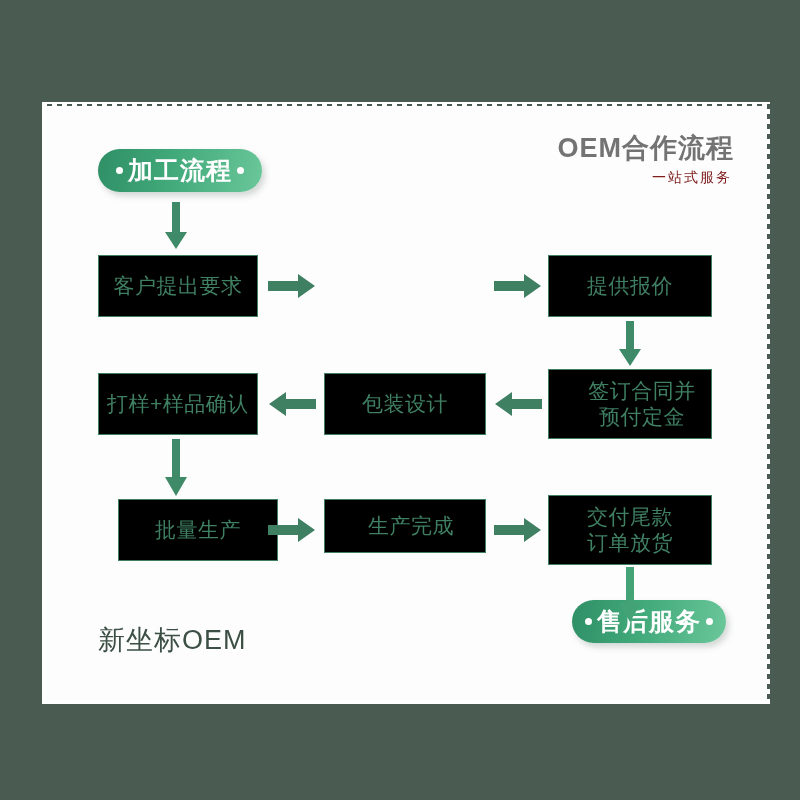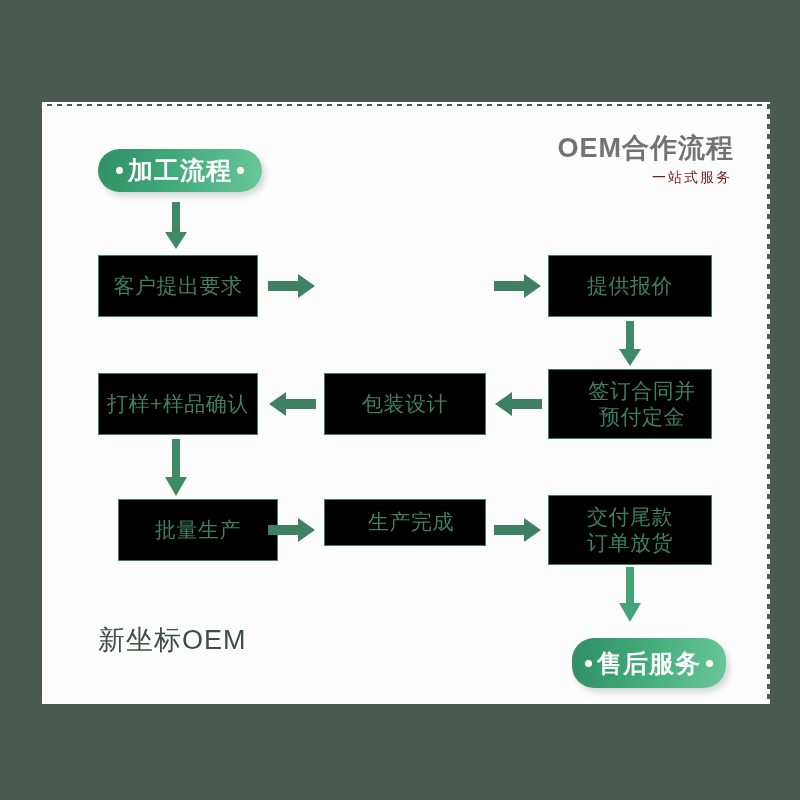--- a/index.html
+++ b/index.html
@@ -84,23 +84,23 @@
     flex: 0 0 auto;
   }
   #pill-start {
     left: 52px;
     top: 43px;
     width: 164px;
     height: 43px;
   }
   #pill-end {
     left: 526px;
-    top: 532px;
+    top: 494px;
     width: 154px;
-    height: 50px;
+    height: 43px;
   }
 
   
   .pbox {
     position: absolute;
     border: 1.6px solid #3f7f62;
     background: #000000;
     display: flex;
     align-items: center;
     justify-content: center;
@@ -154,21 +154,21 @@
 
     <div class="pbox" style="left:52px;  top:149px; width:160px; height:62px;">客户提出要求</div>
     <div class="pbox" style="left:502px; top:149px; width:164px; height:62px;">提供报价</div>
 
     <div class="pbox" style="left:52px;  top:267px; width:160px; height:62px;">打样+样品确认</div>
     <div class="pbox" style="left:278px; top:267px; width:162px; height:62px;">包装设计</div>
     <div class="pbox" style="left:502px; top:263px; width:164px; height:70px;padding-left:24px;">签订合同并
 预付定金</div>
 
     <div class="pbox" style="left:52px;  top:393px; width:160px; height:62px;margin-left:20px;">批量生产</div>
-    <div class="pbox" style="left:278px; top:393px; width:162px; height:47px;padding-left:12px;">生产完成</div>
+    <div class="pbox" style="left:278px; top:393px; width:162px; height:54px;padding-left:12px;">生产完成</div>
     <div class="pbox" style="left:502px; top:389px; width:164px; height:70px;text-align:center;">交付尾款
 订单放货</div>
 
     <div class="arrow" style="left:118px; top:96px;">
       <svg width="24" height="48" viewBox="0 0 24 48">
         <polygon points="8,0 16,0 16,30 23,30 12,47 1,30 8,30" fill="#3f8a68"></polygon>
       </svg>
     </div>
 
     <div class="arrow" style="left:222px; top:166px;">

